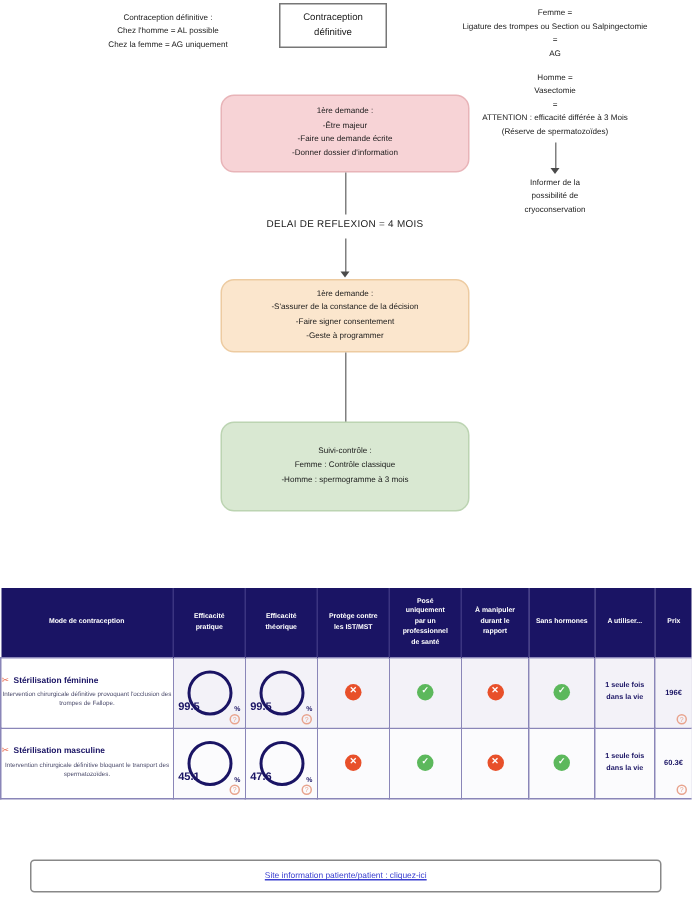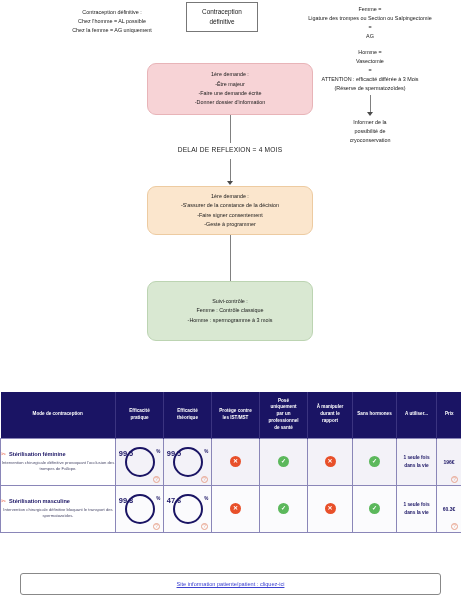--- a/index.html
+++ b/index.html
@@ -129,21 +129,21 @@
     line-height: 1.45;
     color: #4a4a6a;
   }
 
   
   .ring {
     width: 30px; height: 30px;
     border: 2.2px solid #1a1464;
     border-radius: 50%;
     margin: 0 auto;
-    display: flex; align-items: flex-start; justify-content: center;
+    display: flex; align-items: flex-end; justify-content: center;
     color: #1a1464;
     font-size: 7.4px;
     font-weight: bold;
     position: relative;
     gap: 23px;
   }
   .ring sup { font-size: 4.6px; font-weight: bold; }
 
   .help {
     position: absolute;
@@ -341,21 +341,21 @@
         <tr>
           <td class="namecell">
             <div class="name-row">
               <span class="scissors-icon">✂</span>
               <span class="method-name">Stérilisation masculine</span>
             </div>
             <div class="method-desc">Intervention chirurgicale définitive bloquant le transport des spermatozoïdes.</div>
           </td>
           <td>
             <div class="ring">
-              <span>99.8</span>
+              <span>45.1</span>
                 <sup>%</sup>
             </div>
             <span class="help">?</span>
           </td>
           <td>
             <div class="ring">
               <span>47.6</span>
                 <sup>%</sup>
             </div>
             <span class="help">?</span>

